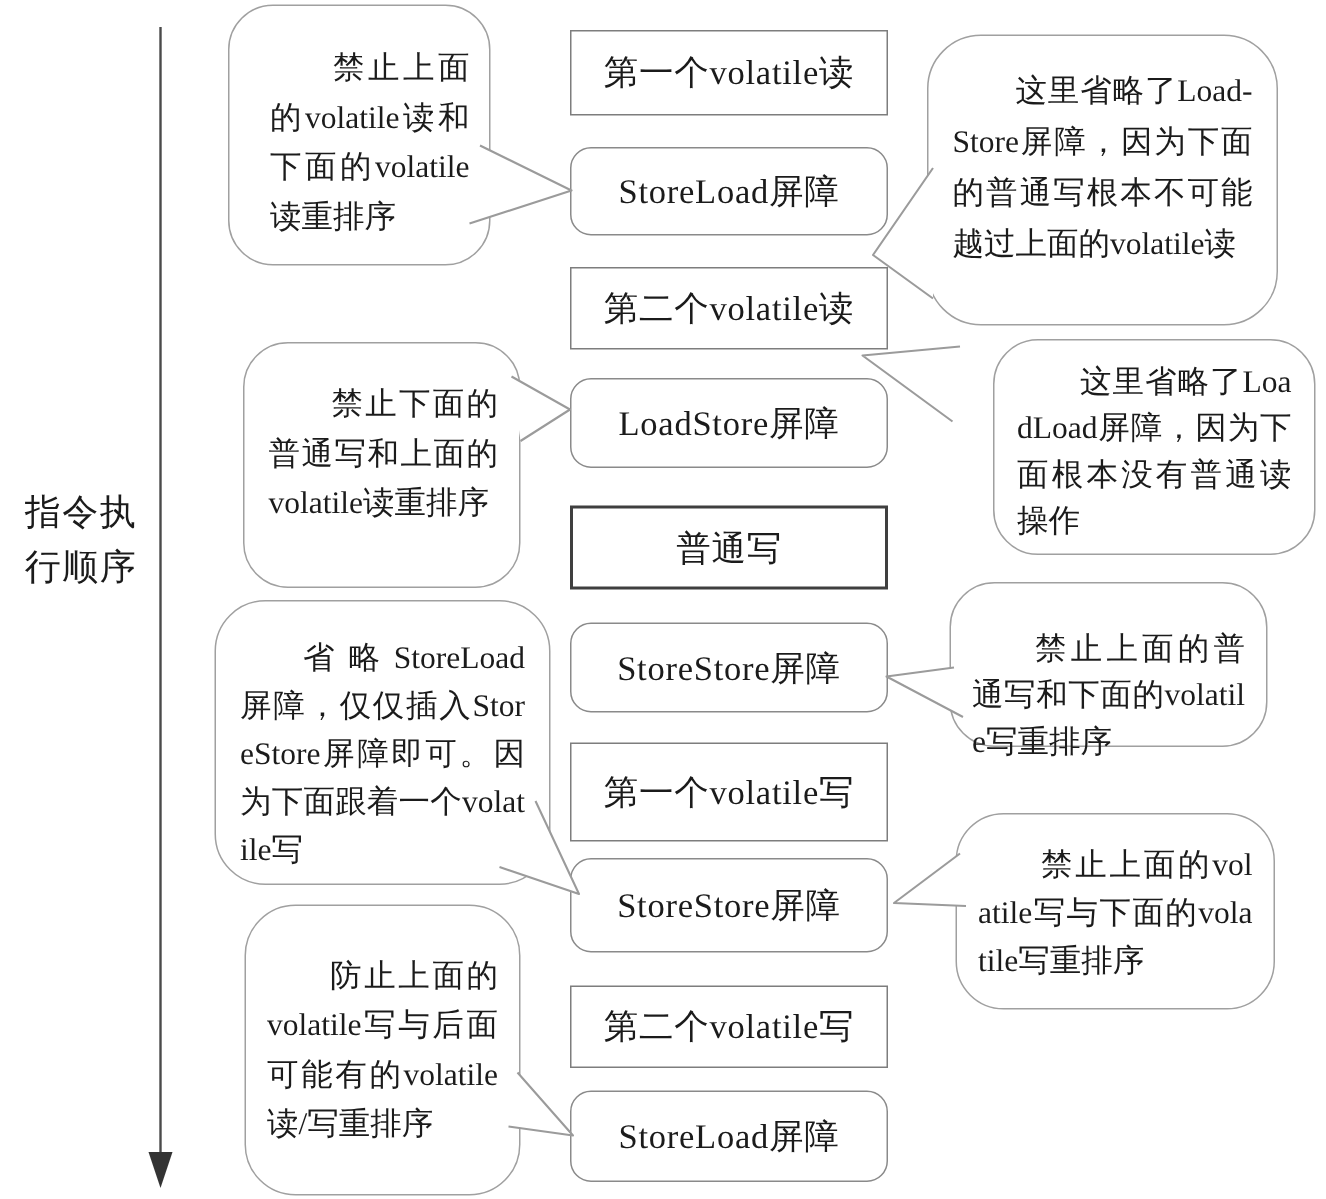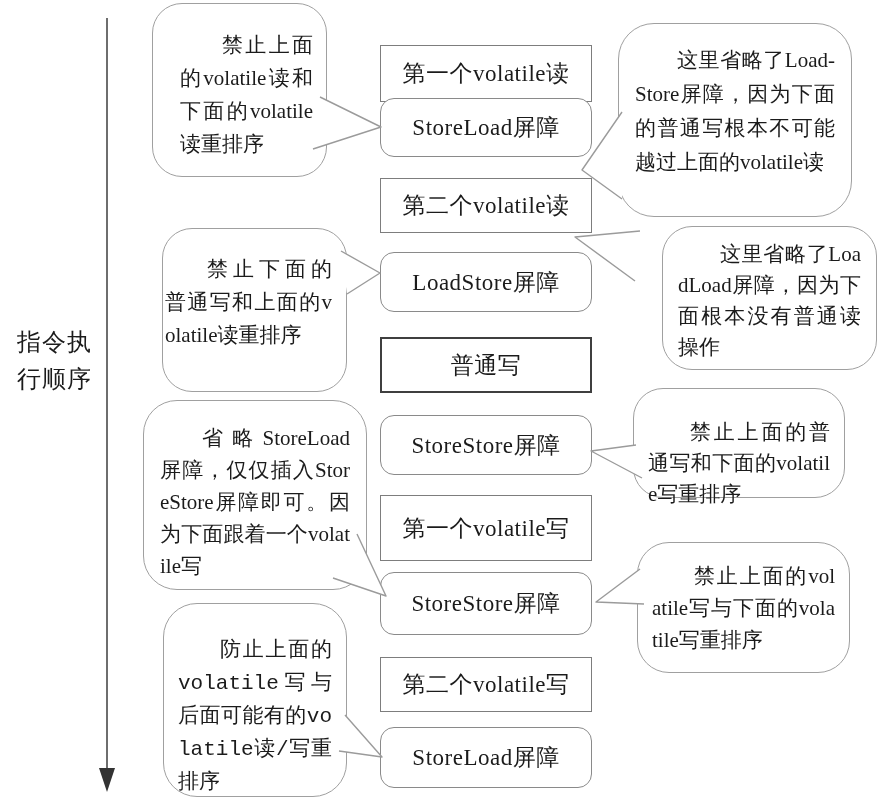--- a/index.html
+++ b/index.html
@@ -23,54 +23,54 @@
     border:1.5px solid #a0a0a0;font-size:21px;z-index:2;
   }
   .bubble p{
     margin:0;text-align:justify;text-indent:2em;color:#1b1b1b;
     word-break:break-all;
   }
   #overlay{position:absolute;left:0;top:0;z-index:3;pointer-events:none;}
   .tail{fill:#ffffff;stroke:#9b9b9b;stroke-width:1.4;stroke-linejoin:round;}
   #axis-label{
     position:absolute;left:16px;top:324px;width:76px;z-index:1;
-    font-size:24px;line-height:37px;text-align:right;letter-spacing:1px;
+    font-size:24px;line-height:37px;text-align:center;letter-spacing:1px;
   }
 </style>
 </head>
 <body>
 
 <div id="canvas">
 
   <div id="axis-label">
     <div>指令执</div>
     <div>行顺序</div>
   </div>
 
-  <div class="flowbox" style="top:20px;height:57px;margin-top:25px;">第一个volatile读</div>
+  <div class="flowbox" style="top:20px;height:57px;">第一个volatile读</div>
   <div class="flowbox barrier" style="top:98px;height:59px;">StoreLoad屏障</div>
   <div class="flowbox" style="top:178px;height:55px;">第二个volatile读</div>
   <div class="flowbox barrier" style="top:252px;height:60px;">LoadStore屏障</div>
   <div class="flowbox emph" style="top:337px;height:56px;">普通写</div>
   <div class="flowbox barrier" style="top:415px;height:60px;">StoreStore屏障</div>
   <div class="flowbox" style="top:495px;height:66px;">第一个volatile写</div>
   <div class="flowbox barrier" style="top:572px;height:63px;">StoreStore屏障</div>
   <div class="flowbox" style="top:657px;height:55px;">第二个volatile写</div>
   <div class="flowbox barrier" style="top:727px;height:61px;">StoreLoad屏障</div>
 
   <div class="bubble" style="left:152px;top:3px;width:175px;height:174px;border-radius:30px;padding:25px 13px 0 27px;line-height:33px;">
     <p>禁止上面的volatile读和下面的volatile读重排序</p>
   </div>
-  <div class="bubble" style="left:162px;top:228px;width:185px;height:164px;border-radius:30px;padding:24px 14px 0 2px;line-height:33px;">
+  <div class="bubble" style="left:162px;top:228px;width:185px;height:164px;border-radius:30px;padding:24px 14px 0 16px;line-height:33px;">
     <p>禁止下面的普通写和上面的volatile读重排序</p>
   </div>
   <div class="bubble" style="left:143px;top:400px;width:224px;height:190px;border-radius:34px;padding:21px 16px 16px 16px;line-height:32px;">
     <p>省略StoreLoad屏障，仅仅插入StoreStore屏障即可。因为下面跟着一个volatile写</p>
   </div>
-  <div class="bubble" style="left:163px;top:603px;width:184px;height:194px;border-radius:34px;padding:30px 14px 0 14px;line-height:33px;font-family:Liberation Mono, monospace;">
+  <div class="bubble" style="left:163px;top:603px;width:184px;height:194px;border-radius:34px;padding:30px 14px 0 14px;line-height:33px;">
     <p>防止上面的volatile写与后面可能有的volatile读/写重排序</p>
   </div>
 
   <div class="bubble" style="left:618px;top:23px;width:234px;height:194px;border-radius:36px;padding:19px 16px 0 16px;line-height:34px;">
     <p>这里省略了Load-Store屏障，因为下面的普通写根本不可能越过上面的volatile读</p>
   </div>
   <div class="bubble" style="left:662px;top:226px;width:215px;height:144px;border-radius:30px;padding:12px 15px 0 15px;line-height:31px;">
     <p>这里省略了LoadLoad屏障，因为下面根本没有普通读操作</p>
   </div>
   <div class="bubble" style="left:633px;top:388px;width:212px;height:110px;border-radius:30px;padding:28px 14px 0 14px;line-height:31px;">

